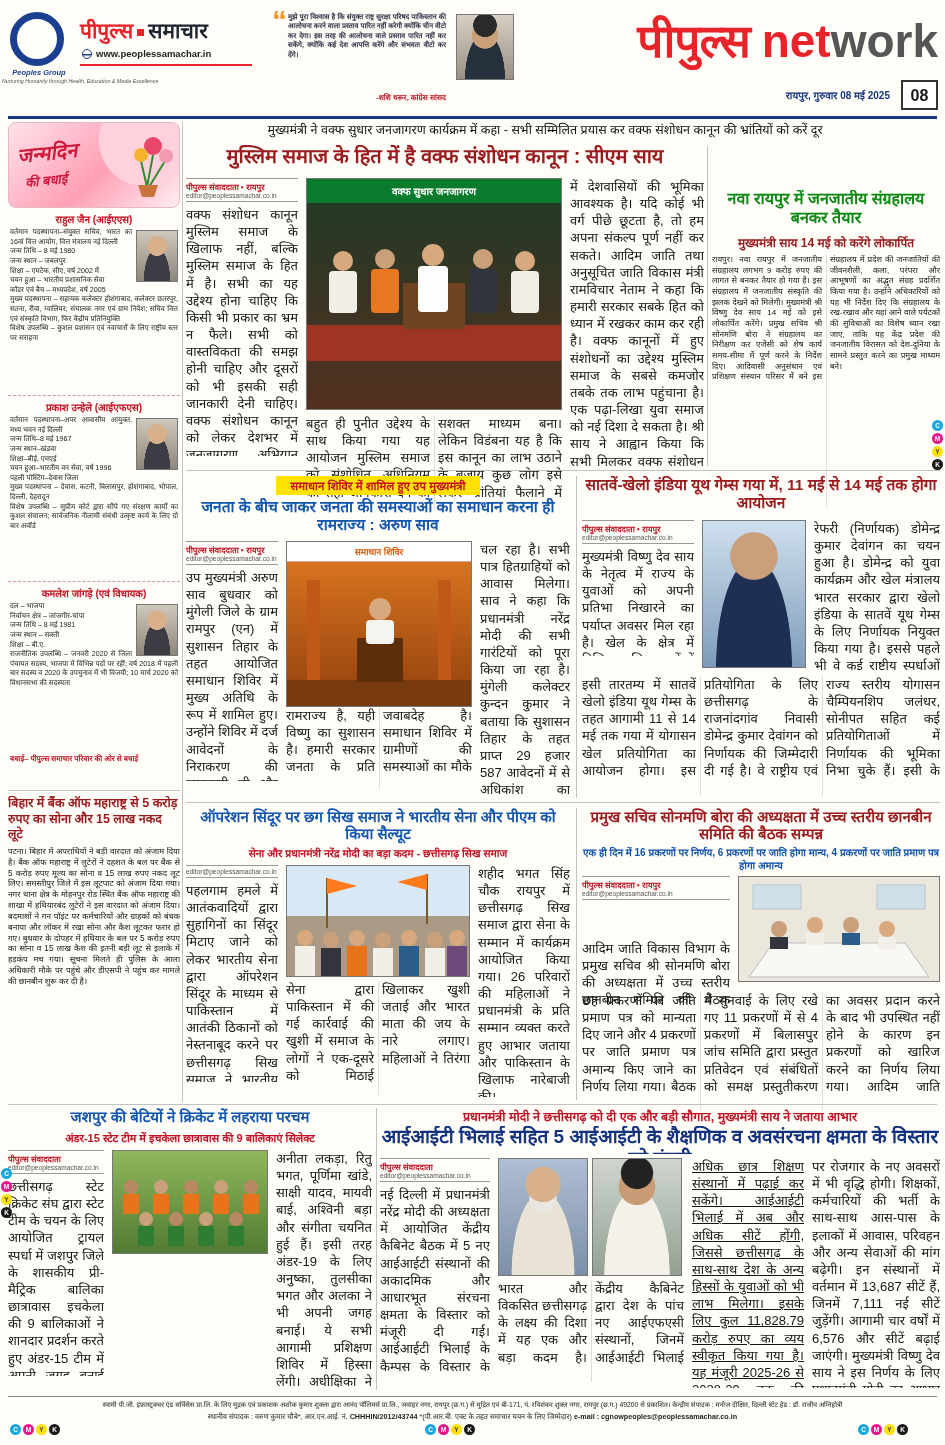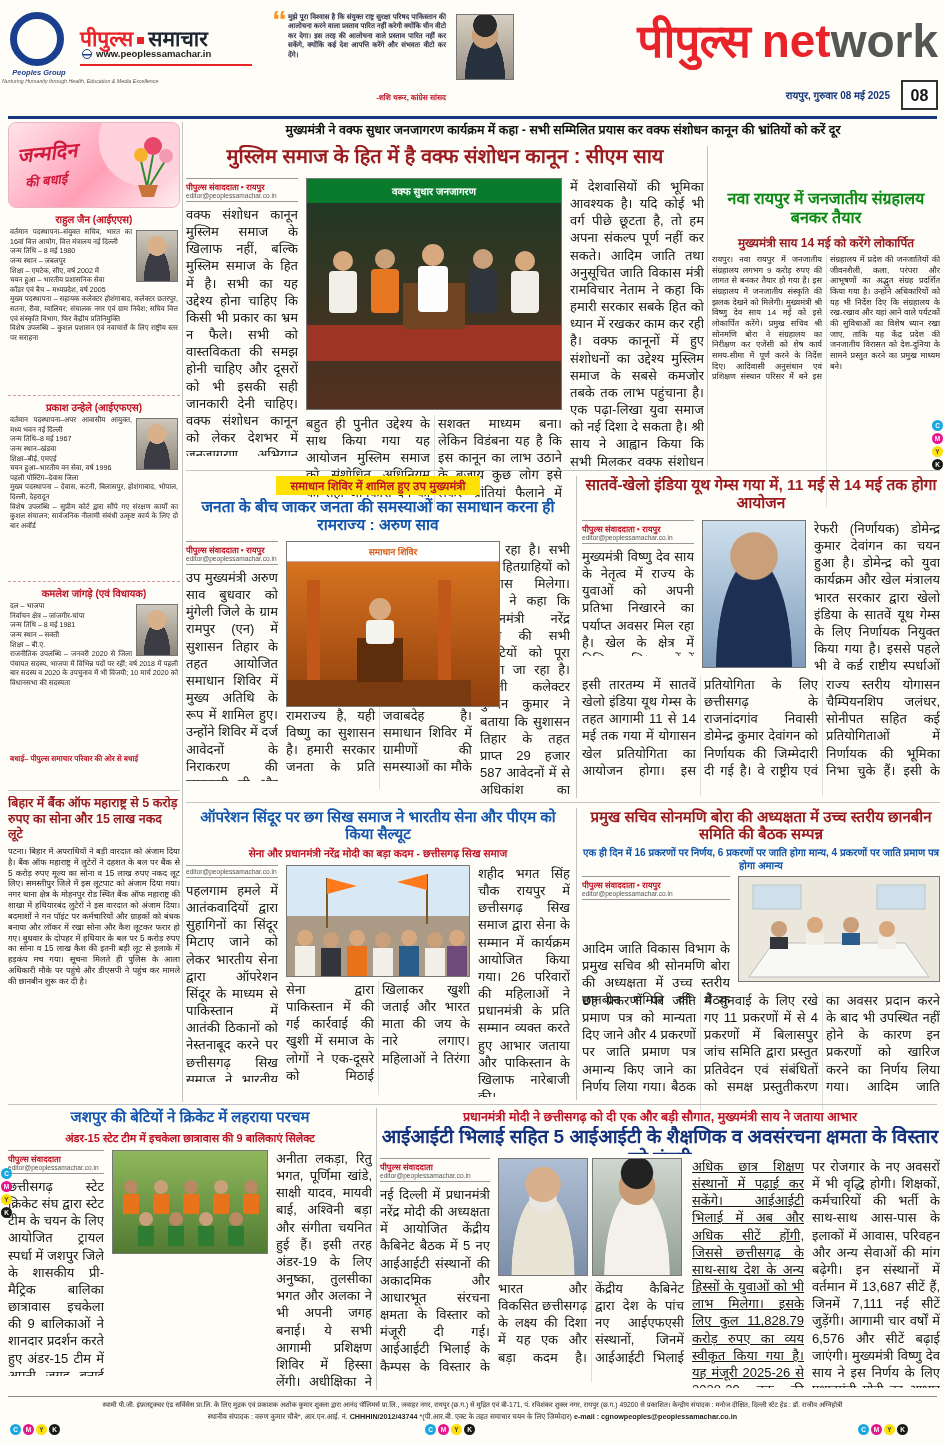--- a/index.html
+++ b/index.html
@@ -83,21 +83,21 @@
   .footline { font-size:6.8px; color:#222; text-align:center; }
 </style>
 </head>
 <body>
 
 <div id="page">
 
   <div class="abs" style="left:10px;top:12px;width:54px;height:54px;border:7px solid #1b3f8f;border-radius:50%;"></div>
   <div class="abs center" style="left:2px;top:68px;width:74px;font-size:7.5px;font-weight:bold;color:#1b3f8f;font-style:italic;">Peoples Group</div>
   <div class="abs" style="left:2px;top:78px;width:160px;font-size:5.3px;color:#555;font-style:italic;">Nurturing Humanity through Health, Education &amp; Media Excellence</div>
-  <div class="abs" style="left:80px;top:24px;">
+  <div class="abs" style="left:80px;top:16px;">
     <span class="brand1">पीपुल्स</span><span class="bsq"></span><span class="brand2">समाचार</span>
   </div>
   <div class="abs" style="left:82px;top:48px;font-size:9.5px;font-weight:bold;color:#222;">
     <span class="globe"></span><span>www.peoplessamachar.in</span>
   </div>
   <div class="abs" style="left:80px;top:64px;width:172px;height:2px;background:#e8232a;"></div>
 
   <div class="abs" style="left:272px;top:8px;width:244px;height:100px;">
     <div class="abs" style="left:0;top:-4px;font-size:30px;font-weight:800;color:#f7931e;">“</div>
     <div class="abs" style="left:16px;top:4px;width:158px;font-size:7px;font-weight:bold;color:#33334a;text-align:justify;line-height:1.35;">मुझे पूरा विश्वास है कि संयुक्त राष्ट्र सुरक्षा परिषद पाकिस्तान की आलोचना करने वाला प्रस्ताव पारित नहीं करेगी क्योंकि चीन वीटो कर देगा। इस तरह की आलोचना वाले प्रस्ताव पारित नहीं कर सकेंगे, क्योंकि कई देश आपत्ति करेंगे और संभवतः वीटो कर देंगे।</div>
@@ -165,21 +165,21 @@
 
   <div class="abs hline" style="left:8px;top:790px;width:172px;"></div>
 
   <section class="abs" style="left:8px;top:796px;width:172px;height:304px;">
     <h2 class="hl" style="font-size:12.5px;color:#9a1a1e;line-height:1.25;margin-bottom:4px;">बिहार में बैंक ऑफ महाराष्ट्र से 5 करोड़ रुपए का सोना और 15 लाख नकद लूटे</h2>
     <div class="body" style="font-size:8.2px;height:240px;">पटना। बिहार में अपराधियों ने बड़ी वारदात को अंजाम दिया है। बैंक ऑफ महाराष्ट्र में लुटेरों ने दहशत के बल पर बैंक से 5 करोड़ रुपए मूल्य का सोना व 15 लाख रुपए नकद लूट लिए। समस्तीपुर जिले में इस लूटपाट को अंजाम दिया गया। नगर थाना क्षेत्र के मोहनपुर रोड स्थित बैंक ऑफ महाराष्ट्र की शाखा में हथियारबंद लुटेरों ने इस वारदात को अंजाम दिया। बदमाशों ने गन पॉइंट पर कर्मचारियों और ग्राहकों को बंधक बनाया और लॉकर में रखा सोना और कैश लूटकर फरार हो गए। बुधवार के दोपहर में हथियार के बल पर 5 करोड़ रुपए का सोना व 15 लाख कैश की इतनी बड़ी लूट से इलाके में हड़कंप मच गया। सूचना मिलते ही पुलिस के आला अधिकारी मौके पर पहुंचे और डीएसपी ने पहुंच कर मामले की छानबीन शुरू कर दी है।</div>
   </section>
 
   <div class="abs vline" style="left:182px;top:122px;height:980px;"></div>
 
-  <div class="abs center" style="left:186px;top:121px;width:754px;font-size:12.5px;font-weight:700;color:#111;">मुख्यमंत्री ने वक्फ सुधार जनजागरण कार्यक्रम में कहा - सभी सम्मिलित प्रयास कर वक्फ संशोधन कानून की भ्रांतियों को करें दूर</div>
+  <div class="abs center" style="left:168px;top:121px;width:754px;font-size:12.5px;font-weight:400;color:#111;">मुख्यमंत्री ने वक्फ सुधार जनजागरण कार्यक्रम में कहा - सभी सम्मिलित प्रयास कर वक्फ संशोधन कानून की भ्रांतियों को करें दूर</div>
 
   <section class="abs" style="left:186px;top:145px;width:518px;">
     <h1 class="hl center" style="font-size:20px;color:#9a1a1e;height:28px;">मुस्लिम समाज के हित में है वक्फ संशोधन कानून : सीएम साय</h1>
     <div class="row" style="margin-top:5px;height:288px;">
       <div style="width:112px;">
         <div class="byline">
           <div class="who">पीपुल्स संवाददाता ▪ रायपुर</div>
           <div class="mail">editor@peoplessamachar.co.in</div>
         </div>
         <div class="body" style="height:250px;">वक्फ संशोधन कानून मुस्लिम समाज के खिलाफ नहीं, बल्कि मुस्लिम समाज के हित में है। सभी का यह उद्देश्य होना चाहिए कि किसी भी प्रकार का भ्रम न फैले। सभी को वास्तविकता की समझ होनी चाहिए और दूसरों को भी इसकी सही जानकारी देनी चाहिए। वक्फ संशोधन कानून को लेकर देशभर में जनजागरण अभियान चलाया जा रहा है, और इसी कड़ी में आज मुख्यमंत्री श्री विष्णु देव साय ने इसके निहितार्थ आमजन तक पहुंचाने के संदर्भ में आयोजित वक्फ सुधार जनजागरण कार्यक्रम में यह बात कही।</div>
@@ -225,21 +225,21 @@
     <h2 class="hl center" style="font-size:15.5px;color:#1356ad;height:40px;margin-top:3px;">जनता के बीच जाकर जनता की समस्याओं का समाधान करना ही रामराज्य : अरुण साव</h2>
     <div class="row" style="margin-top:3px;height:254px;">
       <div style="width:92px;">
         <div class="byline">
           <div class="who">पीपुल्स संवाददाता ▪ रायपुर</div>
           <div class="mail">editor@peoplessamachar.co.in</div>
         </div>
         <div class="body" style="height:212px;">उप मुख्यमंत्री अरुण साव बुधवार को मुंगेली जिले के ग्राम रामपुर (एन) में सुशासन तिहार के तहत आयोजित समाधान शिविर में मुख्य अतिथि के रूप में शामिल हुए। उन्होंने शिविर में दर्ज आवेदनों के निराकरण की जानकारी ली और हितग्राहियों को सामग्री का वितरण किया। बच्चों को अन्नप्राशन कराकर सुपोषण टोकरी वितरित की गई।</div>
       </div>
       <div style="width:186px;">
-        <figure class="photo" style="width:214px;height:166px;background:linear-gradient(180deg,#e07a22,#92400e);">
+        <figure class="photo" style="width:186px;height:166px;background:linear-gradient(180deg,#e07a22,#92400e);">
           <svg width="184" height="146" viewBox="0 0 184 146" style="position:absolute;left:0;top:20px;">
             <rect x="0" y="118" width="184" height="28" fill="#7a3a10"></rect>
             <rect x="20" y="18" width="13" height="100" fill="#c2571a"></rect>
             <rect x="151" y="18" width="13" height="100" fill="#c2571a"></rect>
             <rect x="70" y="76" width="46" height="44" fill="#5d2d0c"></rect>
             <circle cx="93" cy="47" r="11" fill="#d8a97e"></circle>
             <rect x="79" y="58" width="28" height="24" rx="4" fill="#f5f5f0"></rect>
           </svg>
           <figcaption class="pbanner orange">समाधान शिविर</figcaption>
         </figure>

